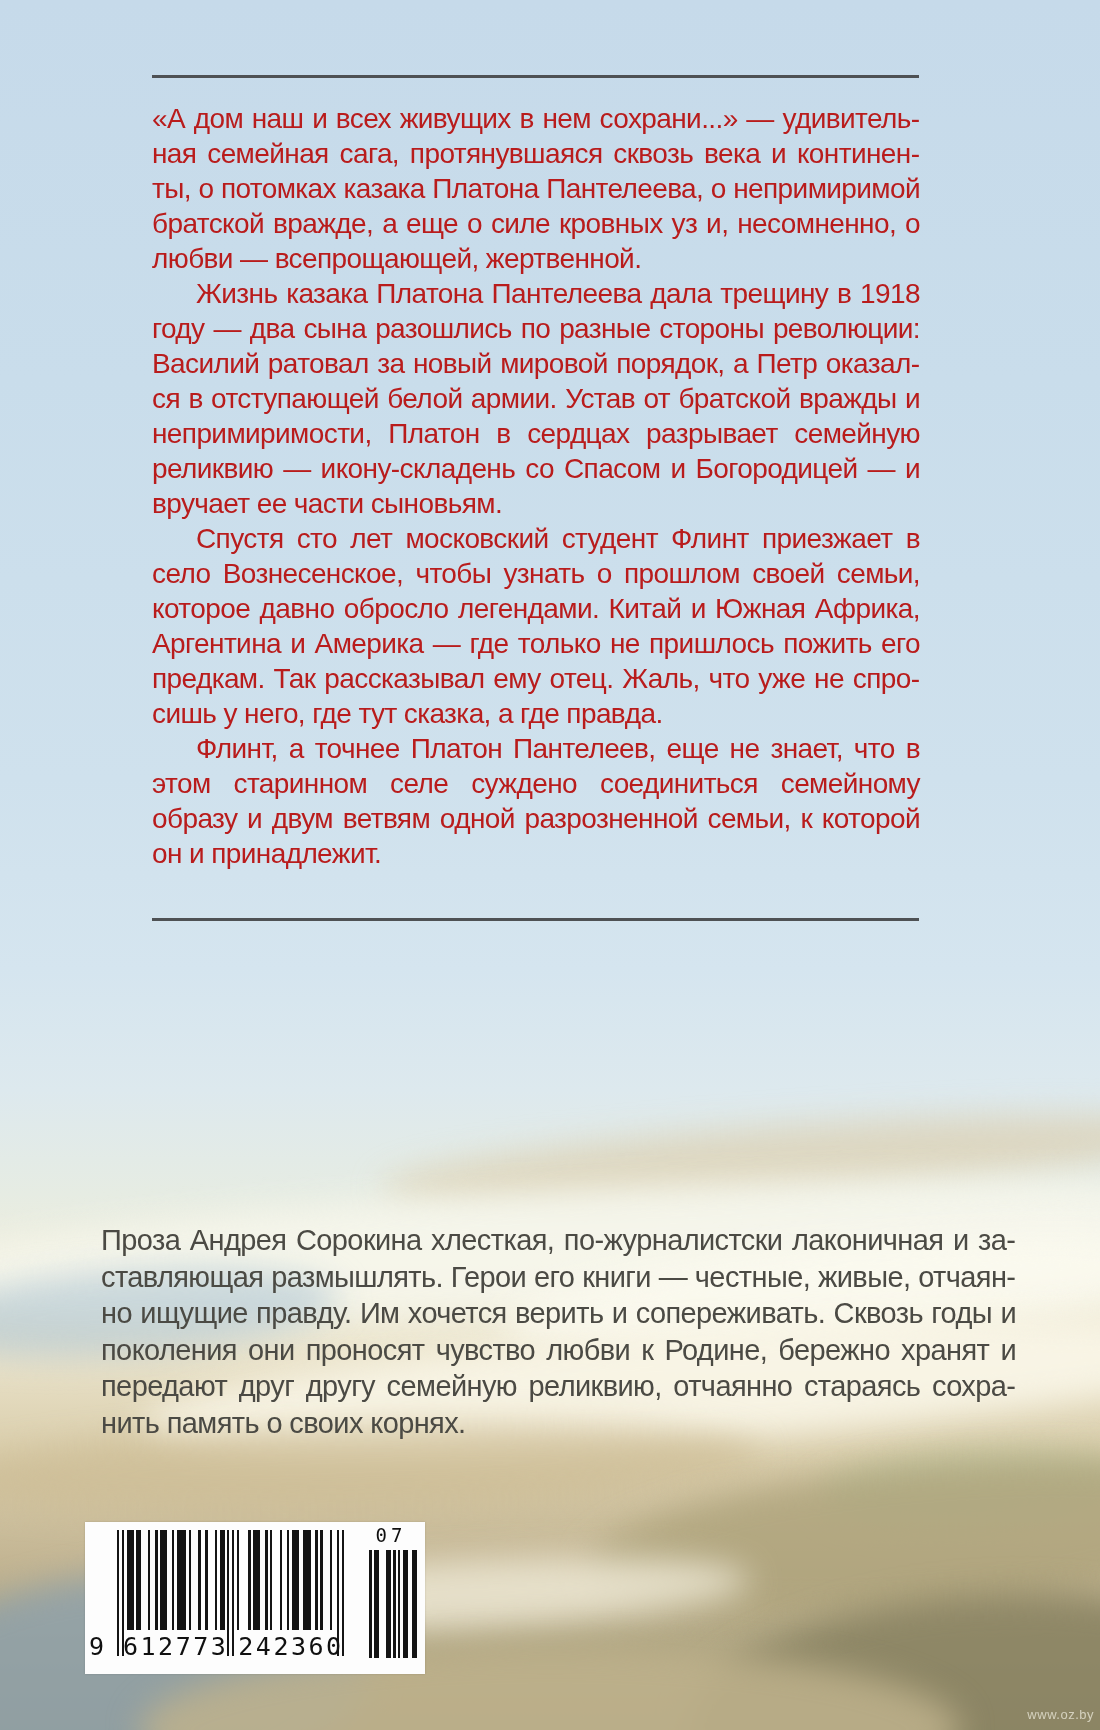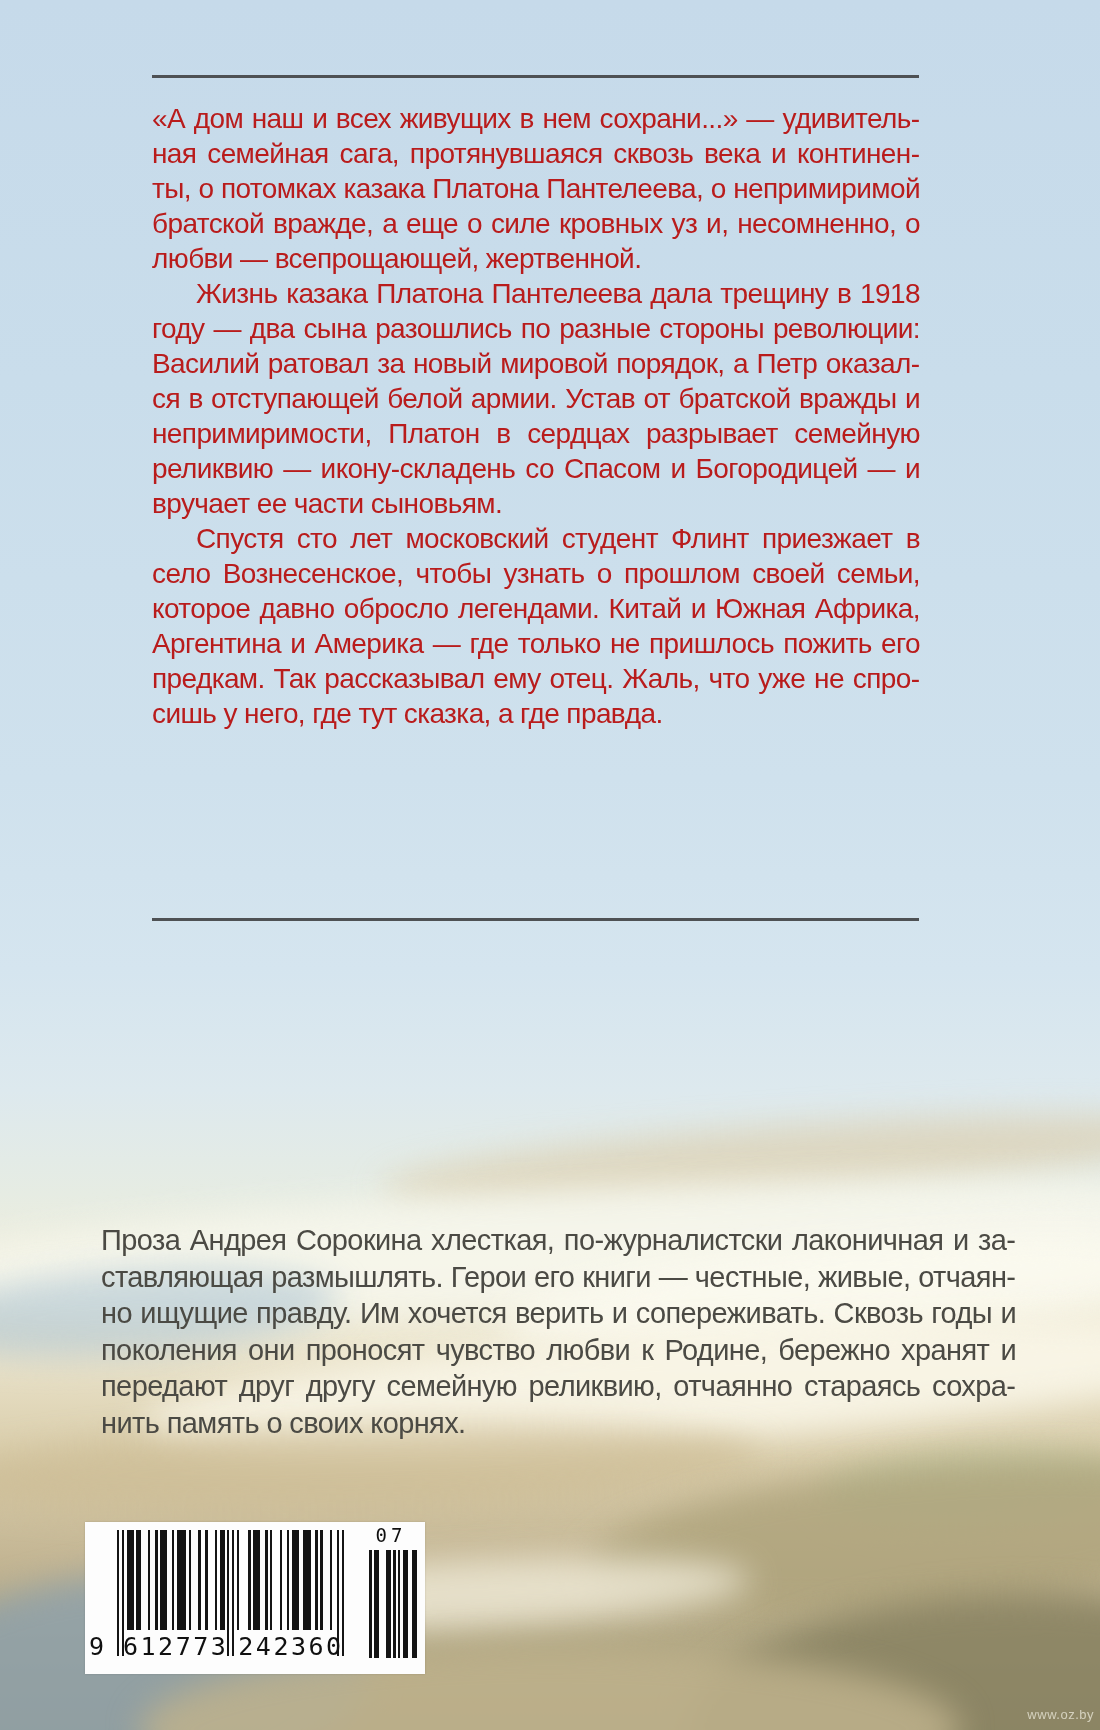--- a/index.html
+++ b/index.html
@@ -98,20 +98,21 @@
     <div class="wave w8"></div>
     <div class="wave w11"></div>
   </div>
 
   <div class="rule rule-top"></div>
 
   <div class="annotation">
     <p>«А дом наш и всех живущих в нем сохрани...» — удивитель­ная семейная сага, протянувшаяся сквозь века и континен­ты, о потомках казака Платона Пантелеева, о непримиримой братской вражде, а еще о силе кровных уз и, несомненно, о любви — всепрощающей, жертвенной.</p>
     <p>Жизнь казака Платона Пантелеева дала трещину в 1918 го­ду — два сына разошлись по разные стороны революции: Василий ратовал за новый мировой порядок, а Петр оказал­ся в отступающей белой армии. Устав от братской вражды и непримиримости, Платон в сердцах разрывает семейную реликвию — икону-складень со Спасом и Богородицей — и вручает ее части сыновьям.</p>
     <p>Спустя сто лет московский студент Флинт приезжает в село Вознесенское, чтобы узнать о прошлом своей семьи, которое давно обросло легендами. Китай и Южная Африка, Аргентина и Америка — где только не пришлось пожить его предкам. Так рассказывал ему отец. Жаль, что уже не спро­сишь у него, где тут сказка, а где правда.</p>
+    <p>Флинт, а точнее Платон Пантелеев, еще не знает, что в этом старинном селе суждено соединиться семейному образу и двум ветвям одной разрозненной семьи, к кото­рой он и принадлежит.</p>
   </div>
 
   <div class="rule rule-mid"></div>
 
 
   <p class="review">Проза Андрея Сорокина хлесткая, по-журналистски лаконичная и за­ставляющая размышлять. Герои его книги — честные, живые, отчаян­но ищущие правду. Им хочется верить и сопереживать. Сквозь годы и поколения они проносят чувство любви к Родине, бережно хранят и передают друг другу семейную реликвию, отчаянно стараясь сохра­нить память о своих корнях.</p>
 
   <div class="barcode-box">
     <div class="bars bars-main"><i class="bm bk" style="height: 126px;"></i><i class="bm" style="height: 126px;"></i><i class="bm bk" style="height: 126px;"></i><i class="bm" style="height: 100px;"></i><i class="bm bk" style="height: 100px;"></i><i class="bm bk" style="height: 100px;"></i><i class="bm bk" style="height: 100px;"></i><i class="bm" style="height: 100px;"></i><i class="bm bk" style="height: 100px;"></i><i class="bm bk" style="height: 100px;"></i><i class="bm" style="height: 100px;"></i><i class="bm" style="height: 100px;"></i><i class="bm" style="height: 100px;"></i><i class="bm bk" style="height: 100px;"></i><i class="bm" style="height: 100px;"></i><i class="bm" style="height: 100px;"></i><i class="bm bk" style="height: 100px;"></i><i class="bm" style="height: 100px;"></i><i class="bm bk" style="height: 100px;"></i><i class="bm bk" style="height: 100px;"></i><i class="bm bk" style="height: 100px;"></i><i class="bm" style="height: 100px;"></i><i class="bm" style="height: 100px;"></i><i class="bm bk" style="height: 100px;"></i><i class="bm" style="height: 100px;"></i><i class="bm bk" style="height: 100px;"></i><i class="bm bk" style="height: 100px;"></i><i class="bm bk" style="height: 100px;"></i><i class="bm bk" style="height: 100px;"></i><i class="bm" style="height: 100px;"></i><i class="bm bk" style="height: 100px;"></i><i class="bm" style="height: 100px;"></i><i class="bm" style="height: 100px;"></i><i class="bm" style="height: 100px;"></i><i class="bm bk" style="height: 100px;"></i><i class="bm" style="height: 100px;"></i><i class="bm" style="height: 100px;"></i><i class="bm bk" style="height: 100px;"></i><i class="bm" style="height: 100px;"></i><i class="bm" style="height: 100px;"></i><i class="bm" style="height: 100px;"></i><i class="bm bk" style="height: 100px;"></i><i class="bm" style="height: 100px;"></i><i class="bm bk" style="height: 100px;"></i><i class="bm bk" style="height: 100px;"></i><i class="bm" style="height: 126px;"></i><i class="bm bk" style="height: 126px;"></i><i class="bm" style="height: 126px;"></i><i class="bm bk" style="height: 126px;"></i><i class="bm" style="height: 126px;"></i><i class="bm bk" style="height: 100px;"></i><i class="bm" style="height: 100px;"></i><i class="bm" style="height: 100px;"></i><i class="bm" style="height: 100px;"></i><i class="bm" style="height: 100px;"></i><i class="bm bk" style="height: 100px;"></i><i class="bm" style="height: 100px;"></i><i class="bm bk" style="height: 100px;"></i><i class="bm bk" style="height: 100px;"></i><i class="bm bk" style="height: 100px;"></i><i class="bm" style="height: 100px;"></i><i class="bm" style="height: 100px;"></i><i class="bm bk" style="height: 100px;"></i><i class="bm" style="height: 100px;"></i><i class="bm bk" style="height: 100px;"></i><i class="bm" style="height: 100px;"></i><i class="bm" style="height: 100px;"></i><i class="bm" style="height: 100px;"></i><i class="bm bk" style="height: 100px;"></i><i class="bm" style="height: 100px;"></i><i class="bm" style="height: 100px;"></i><i class="bm bk" style="height: 100px;"></i><i class="bm" style="height: 100px;"></i><i class="bm bk" style="height: 100px;"></i><i class="bm bk" style="height: 100px;"></i><i class="bm bk" style="height: 100px;"></i><i class="bm" style="height: 100px;"></i><i class="bm" style="height: 100px;"></i><i class="bm bk" style="height: 100px;"></i><i class="bm bk" style="height: 100px;"></i><i class="bm bk" style="height: 100px;"></i><i class="bm" style="height: 100px;"></i><i class="bm" style="height: 100px;"></i><i class="bm bk" style="height: 100px;"></i><i class="bm" style="height: 100px;"></i><i class="bm bk" style="height: 100px;"></i><i class="bm" style="height: 100px;"></i><i class="bm" style="height: 100px;"></i><i class="bm" style="height: 100px;"></i><i class="bm bk" style="height: 100px;"></i><i class="bm" style="height: 100px;"></i><i class="bm" style="height: 100px;"></i><i class="bm bk" style="height: 126px;"></i><i class="bm" style="height: 126px;"></i><i class="bm bk" style="height: 126px;"></i></div>
     <div class="ean-digits">

